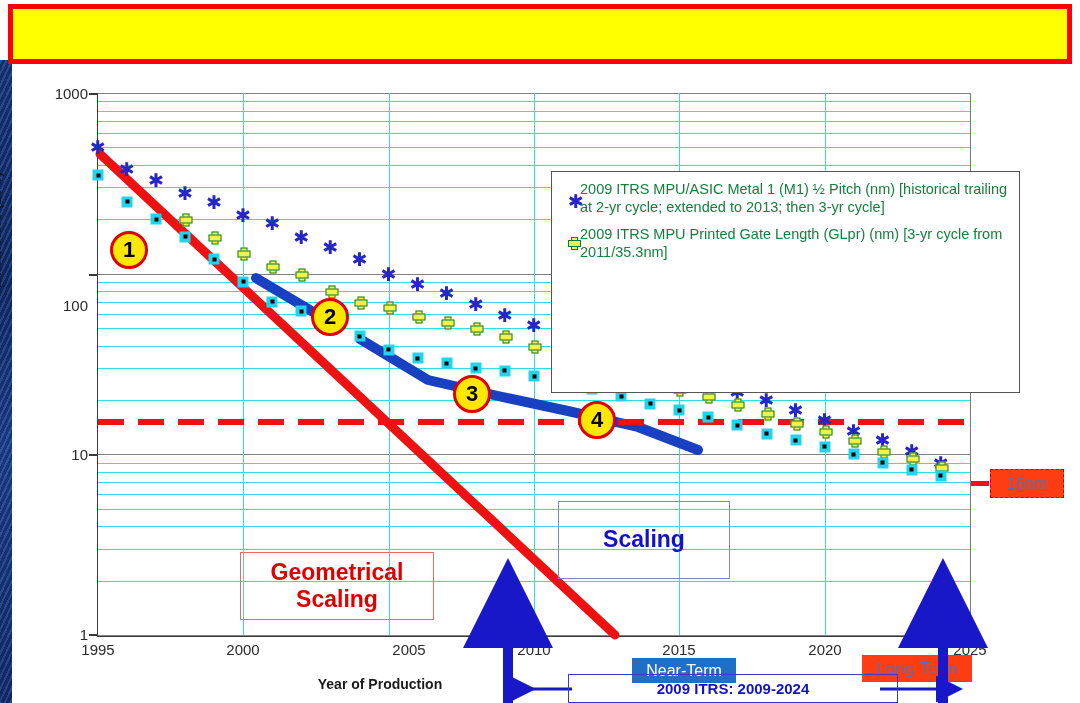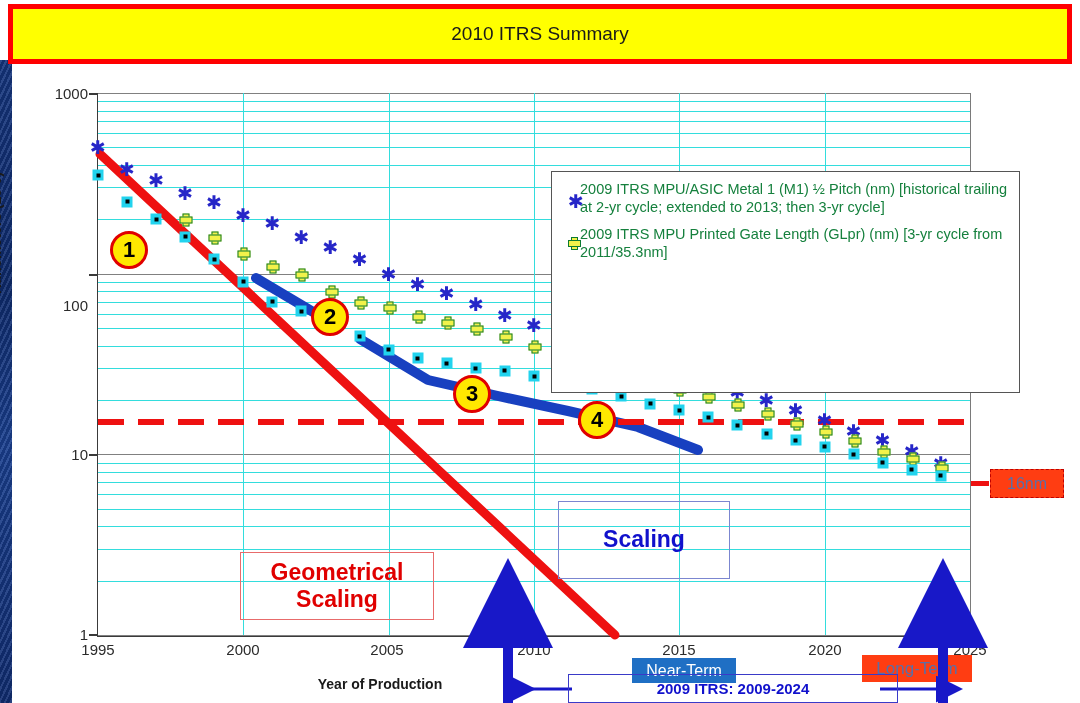--- a/index.html
+++ b/index.html
@@ -154,21 +154,20 @@
     display:flex; align-items:center; justify-content:center;
   }
   #rng-svg { position:absolute; left:480px; top:636px; width:500px; height:67px; overflow:visible; }
 </style>
 </head>
 <body>
 
 <div id="left-strip"></div>
 
 <div id="title-banner">
-  <div class="line1">2010 ITRS Summary</div>
 </div>
 
 <div id="chart">
 
   <div id="y-axis"></div>
   <div id="x-axis"></div>
   <div id="plot-right-edge"></div>
 
   <div id="y-axis-title">Nanometers (1e-9)</div>
   <div id="x-axis-title">Year of Production</div>
@@ -178,21 +177,21 @@
   <div class="ylabel-txt" style="left:28px; top:382px;">10</div>
   <div class="ylabel-txt" style="left:28px; top:562px;">1</div>
 
   <div class="ytick-mark" style="top:29px;"></div>
   <div class="ytick-mark" style="top:210px;"></div>
   <div class="ytick-mark" style="top:390px;"></div>
   <div class="ytick-mark" style="top:570px;"></div>
 
   <div class="xtick-label" style="left:63px;">1995</div>
   <div class="xtick-label" style="left:208px;">2000</div>
-  <div class="xtick-label" style="left:352px;">2005</div>
+  <div class="xtick-label" style="left:374px;">2005</div>
   <div class="xtick-label" style="left:499px;">2010</div>
   <div class="xtick-label" style="left:644px;">2015</div>
   <div class="xtick-label" style="left:790px;">2020</div>
   <div class="xtick-label" style="left:935px;">2025</div>
 
   <div id="plot">
     <div id="gridlines">
         <div class="grid-h-major" style="top: 542px;"></div>
         <div class="grid-h" style="top: 488px;"></div>
         <div class="grid-h" style="top: 456px;"></div>

